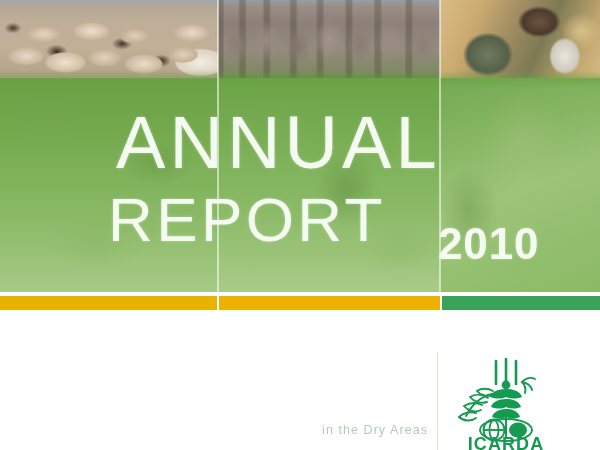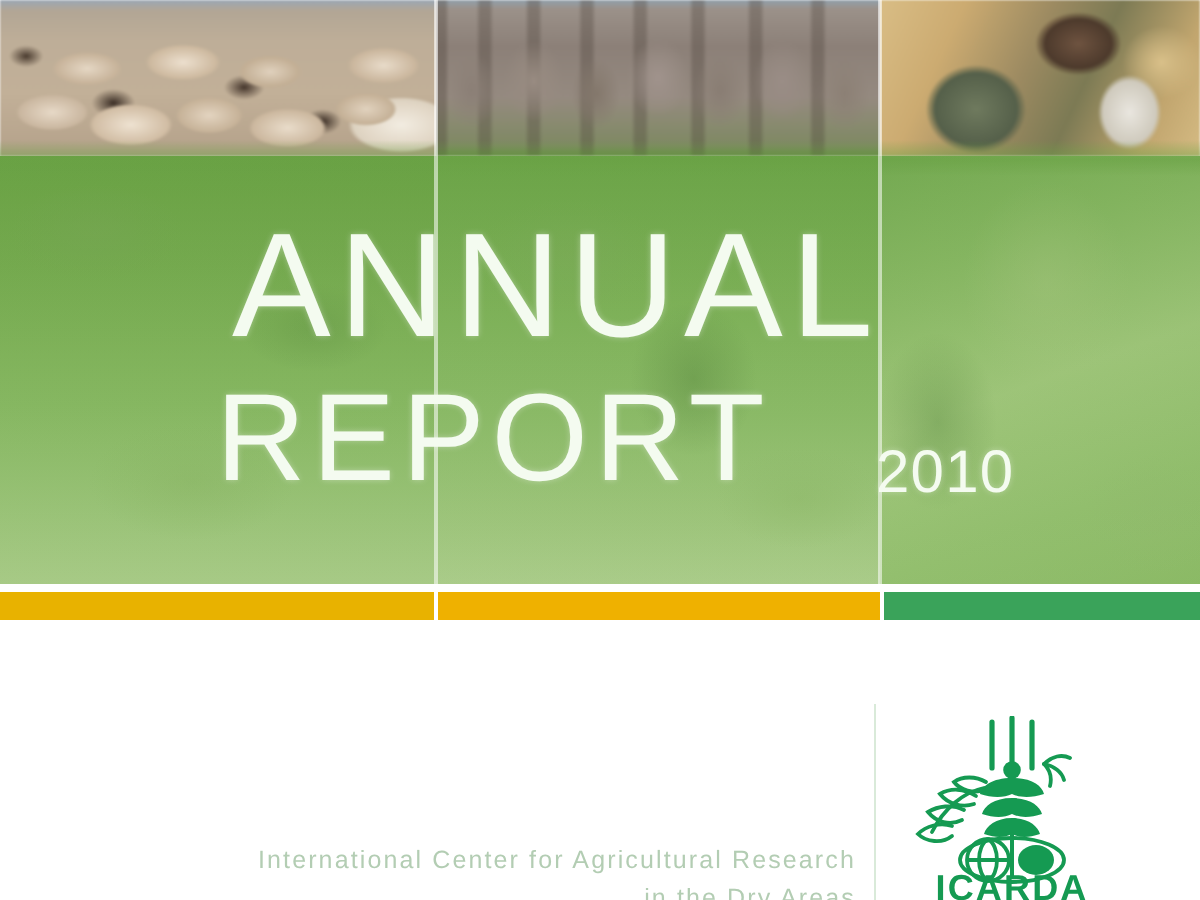--- a/index.html
+++ b/index.html
@@ -195,22 +195,23 @@
     font-size: 74px;
   }
   .t-report {
     left: 108px;
     top: 189px;
     font-size: 62px;
   }
   .t-year {
     left: 438px;
     top: 222px;
-    font-size: 30px;
+    font-size: 44px;
     letter-spacing: 0.02em;
+    font-weight: bold;
   }
 
   
   .bar {
     position: absolute;
     left: 0;
     top: 296px;
     width: 600px;
     height: 14px;
     display: flex;
@@ -324,21 +325,20 @@
     <div class="seg seg-1" style="background:#e8b200"></div>
     <div class="seg-div"></div>
     <div class="seg seg-2" style="background:#efb100"></div>
     <div class="seg-div"></div>
     <div class="seg seg-3" style="background:#3aa35a"></div>
   </div>
 
   <div class="footer"></div>
 
   <div class="org-name">
-    <span class="org-line">International Center for Agricultural Research</span>
     <span class="org-line">in the Dry Areas</span>
   </div>
 
   <div class="footer-rule"></div>
 
   <div class="logo">
     <svg viewBox="0 0 108 92" xmlns="http://www.w3.org/2000/svg">
       <g fill="none" stroke="#159a52" stroke-width="2.6" stroke-linecap="round">
         <path d="M44 3 L44 26"></path>
         <path d="M54 1 L54 24"></path>

